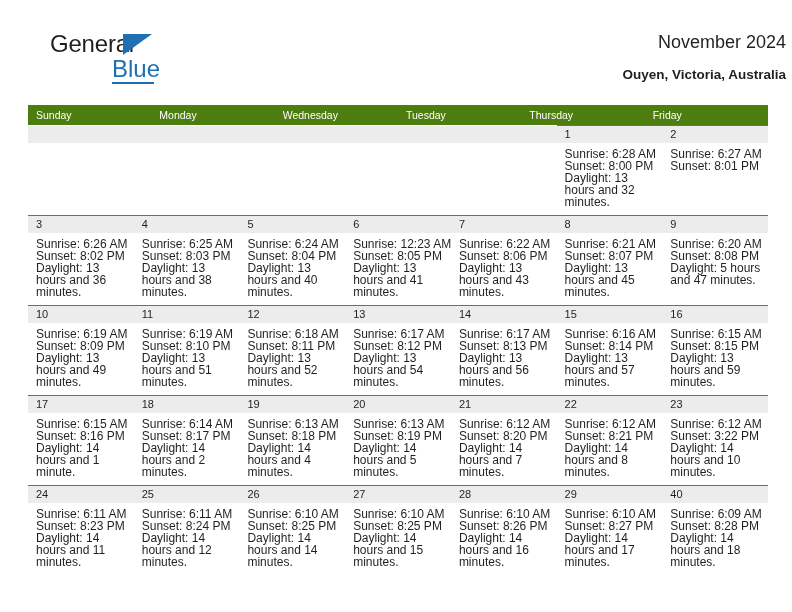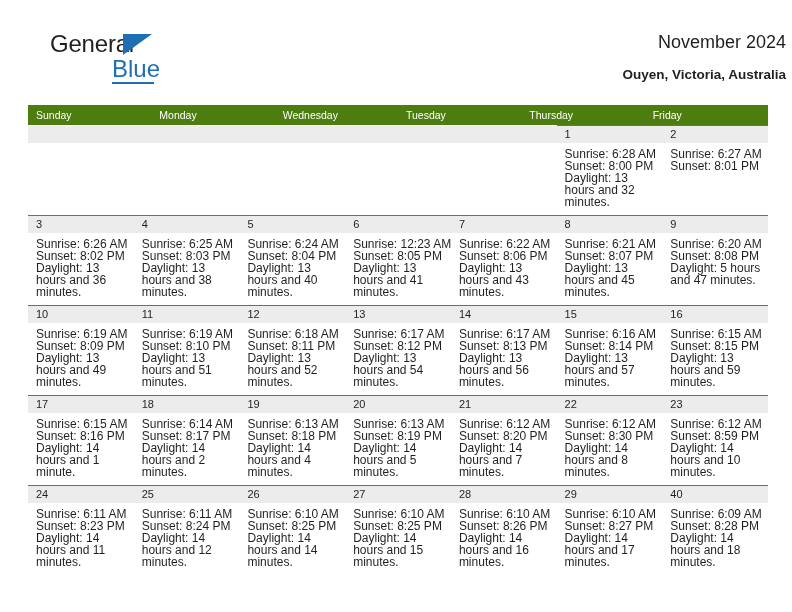--- a/index.html
+++ b/index.html
@@ -374,29 +374,29 @@
             <div class="cell-body">
               <div>Sunrise: 6:12 AM</div>
               <div>Sunset: 8:20 PM</div>
               <div class="daylight">Daylight: 14 hours and 7 minutes.</div>
             </div>
           </div>
           <div class="cell">
             <div class="cell-head">22</div>
             <div class="cell-body">
               <div>Sunrise: 6:12 AM</div>
-              <div>Sunset: 8:30 PM</div>
+              <div>Sunset: 8:21 PM</div>
               <div class="daylight">Daylight: 14 hours and 8 minutes.</div>
             </div>
           </div>
           <div class="cell">
             <div class="cell-head">23</div>
             <div class="cell-body">
               <div>Sunrise: 6:12 AM</div>
-              <div>Sunset: 8:59 PM</div>
+              <div>Sunset: 3:22 PM</div>
               <div class="daylight">Daylight: 14 hours and 10 minutes.</div>
             </div>
           </div>
         </div>
         <div class="week">
           <div class="cell">
             <div class="cell-head">24</div>
             <div class="cell-body">
               <div>Sunrise: 6:11 AM</div>
               <div>Sunset: 8:23 PM</div>

